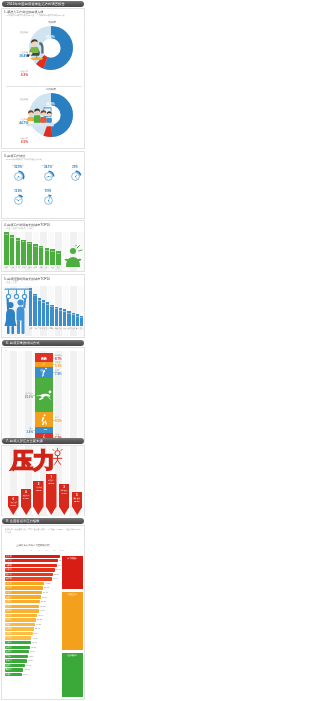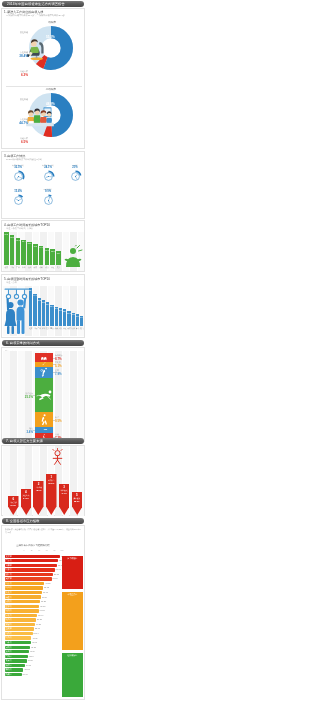--- a/index.html
+++ b/index.html
@@ -466,20 +466,22 @@
         <div class="abs" style="left: 14.9091px; top: 0px; width: 6.65455px; height: 70px; background: rgb(250, 250, 250);"></div>
         <div class="abs" style="left: 22.3636px; top: 0px; width: 6.65455px; height: 70px; background: rgb(241, 241, 241);"></div>
         <div class="abs" style="left: 29.8182px; top: 0px; width: 6.65455px; height: 70px; background: rgb(250, 250, 250);"></div>
         <div class="abs" style="left: 37.2727px; top: 0px; width: 6.65455px; height: 70px; background: rgb(241, 241, 241);"></div>
         <div class="abs" style="left: 44.7273px; top: 0px; width: 6.65455px; height: 70px; background: rgb(250, 250, 250);"></div>
         <div class="abs" style="left: 52.1818px; top: 0px; width: 6.65455px; height: 70px; background: rgb(241, 241, 241);"></div>
         <div class="abs" style="left: 59.6364px; top: 0px; width: 6.65455px; height: 70px; background: rgb(250, 250, 250);"></div>
         <div class="abs" style="left: 67.0909px; top: 0px; width: 6.65455px; height: 70px; background: rgb(241, 241, 241);"></div>
         <div class="abs" style="left: 74.5455px; top: 0px; width: 6.65455px; height: 70px; background: rgb(250, 250, 250);"></div>
       </div>
+    <div class="abs nw" style="left:9px;top:3px;font-size:22px;line-height:24px;color:#ffffff;font-weight:bold;letter-spacing:0px;
+         -webkit-text-stroke:1.6px #cf2418;font-family:'Liberation Sans',sans-serif;">压力</div>
     <svg class="abs" style="left:46px;top:2px;" width="19" height="19" viewBox="0 0 44 44">
       <circle cx="22" cy="12" r="6" fill="none" stroke="#d8291d" stroke-width="2.2"></circle>
       <path d="M22 18 l0 10 M12 24 l20 0 M22 28 l-7 10 M22 28 l7 10" stroke="#d8291d" stroke-width="2.2" fill="none" stroke-linecap="round"></path>
       <path d="M22 4 l0 -4 M14 6 l-3 -3 M30 6 l3 -3" stroke="#d8291d" stroke-width="1.8" stroke-linecap="round"></path>
     </svg>
     <div class="abs" id="s7arrows" style="left:2px;top:28px;width:80px;height:42px;">
         <div class="abs" style="left: 4px; top: 22px; width: 10.5px; height: 19px;"><svg width="10.5" height="19" viewBox="0 0 42 76" preserveAspectRatio="none">
             <path d="M0 0 L42 0 L42 42 L21 76 L0 42 Z" fill="#d8291d"></path>
           </svg><div class="abs nw ctr" style="left:0;top:1px;width:10.5px;font-size:3px;color:#fff;font-weight:bold;">6</div><div class="abs nw ctr" style="left:-1px;top:5px;width:12.5px;font-size:1.7px;color:#fff;">人际关系</div><div class="abs nw ctr" style="left:-1px;top:7.6px;width:12.5px;font-size:2px;color:#fff;font-weight:bold;">21.3%</div></div>
         <div class="abs" style="left: 16.7px; top: 15px; width: 10.5px; height: 26px;"><svg width="10.5" height="26" viewBox="0 0 42 104" preserveAspectRatio="none">

